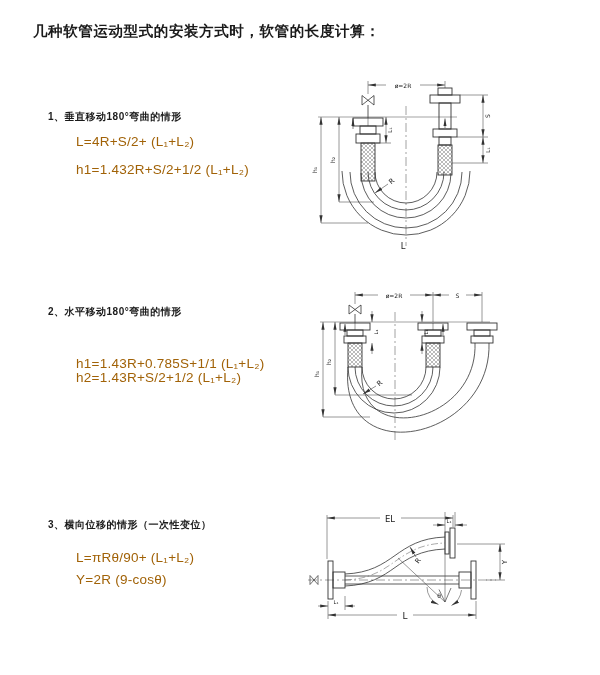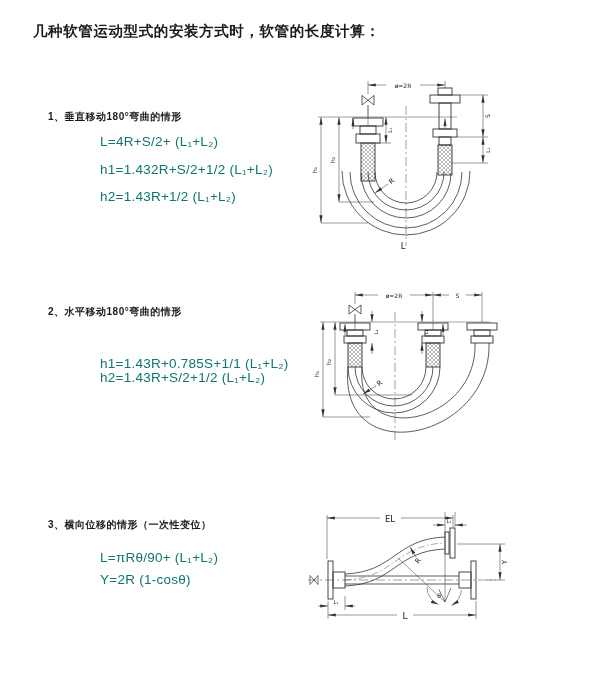--- a/index.html
+++ b/index.html
@@ -3,43 +3,42 @@
 <meta charset="utf-8">
 <style>
   html,body{margin:0;padding:0;background:#ffffff;}
   .page{
     position:relative;width:600px;height:675px;background:#ffffff;overflow:hidden;
     font-family:"Liberation Sans","DejaVu Sans",sans-serif;color:#1a1a1a;
   }
   .t{position:absolute;white-space:nowrap;line-height:1.15;}
   .title{font-size:14.5px;font-weight:bold;letter-spacing:0.6px;}
   .heading{font-size:10px;font-weight:bold;letter-spacing:0.5px;}
-  .formula{font-size:13.5px;font-weight:normal;letter-spacing:0.25px;color:#0f766e;margin-left:24px;}
+  .formula{font-size:13.5px;font-weight:normal;letter-spacing:0.25px;color:#a16207;}
   svg.diag{position:absolute;}
   svg text{font-family:"DejaVu Sans","Liberation Sans",sans-serif;fill:#1a1a1a;}
 </style>
 </head>
 <body>
 
 <div class="page">
 
   <div class="t title" style="left:33px;top:23px">几种软管运动型式的安装方式时，软管的长度计算：</div>
 
   <div class="t heading" style="left:48px;top:111px">1、垂直移动180°弯曲的情形</div>
   <div class="t formula" style="left:76px;top:134px">L=4R+S/2+ (L₁+L₂)</div>
   <div class="t formula" style="left:76px;top:162px">h1=1.432R+S/2+1/2 (L₁+L₂)</div>
-  <div class="t formula" style="left:76px;top:189px">h2=1.43R+1/2 (L₁+L₂)</div>
 
   <div class="t heading" style="left:48px;top:306px">2、水平移动180°弯曲的情形</div>
   <div class="t formula" style="left:76px;top:356px">h1=1.43R+0.785S+1/1 (L₁+L₂)</div>
   <div class="t formula" style="left:76px;top:370px">h2=1.43R+S/2+1/2 (L₁+L₂)</div>
 
   <div class="t heading" style="left:48px;top:519px">3、横向位移的情形（一次性变位）</div>
   <div class="t formula" style="left:76px;top:550px">L=πRθ/90+ (L₁+L₂)</div>
-  <div class="t formula" style="left:76px;top:572px">Y=2R (1-cosθ)</div>
+  <div class="t formula" style="left:76px;top:572px">Y=2R (9-cosθ)</div>
 
   <svg class="diag" style="left:312px;top:72px" width="236" height="186" viewBox="0 0 236 186">
     <defs>
       <marker id="ar1" viewBox="0 0 8 4" refX="7.8" refY="2" markerWidth="8" markerHeight="4" markerUnits="userSpaceOnUse" orient="auto-start-reverse">
         <path d="M0,0.4 L7.8,2 L0,3.6 Z" fill="#333"></path>
       </marker>
       <pattern id="ha1" width="4" height="4" patternUnits="userSpaceOnUse">
         <path d="M0,4 L4,0 M0,0 L4,4" stroke="#666" stroke-width="0.45"></path>
       </pattern>
     </defs>

